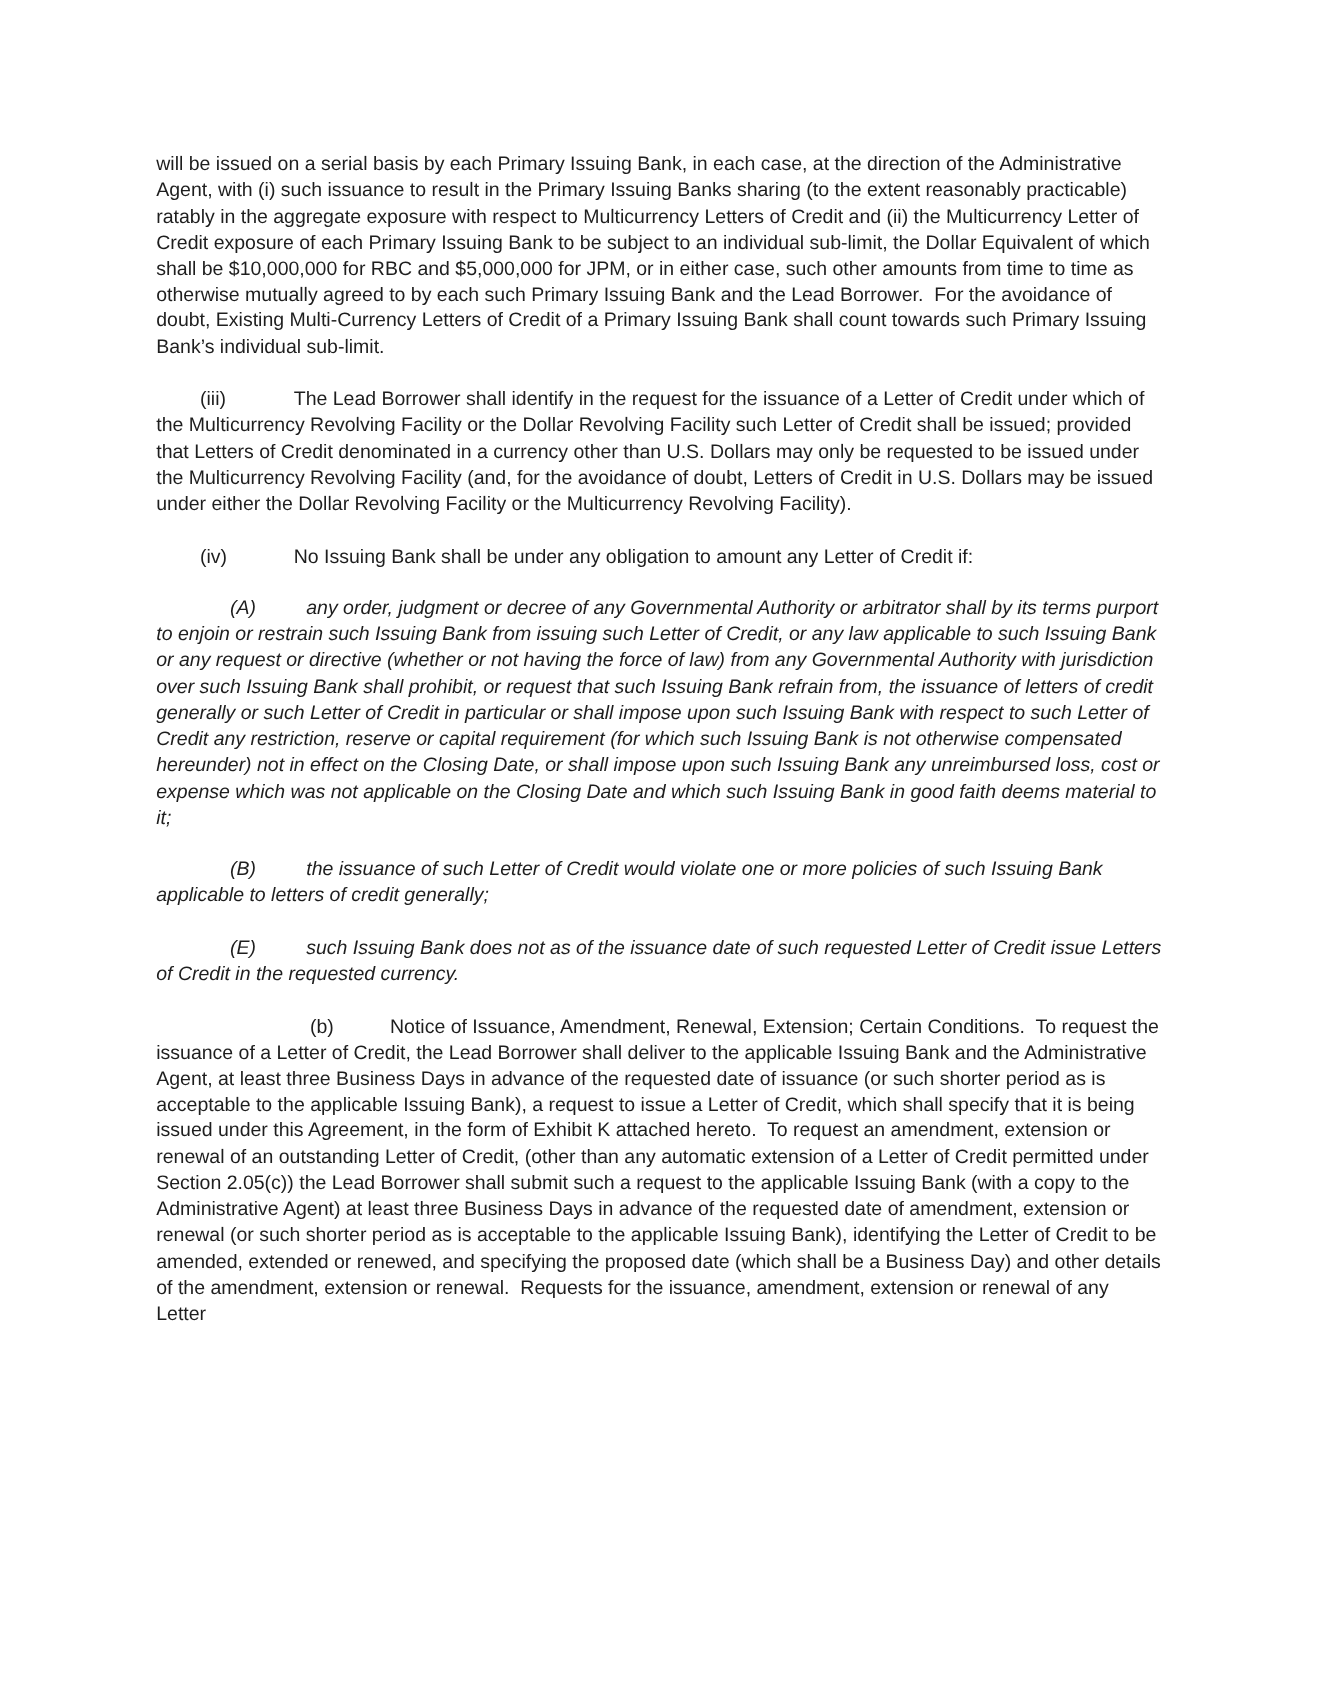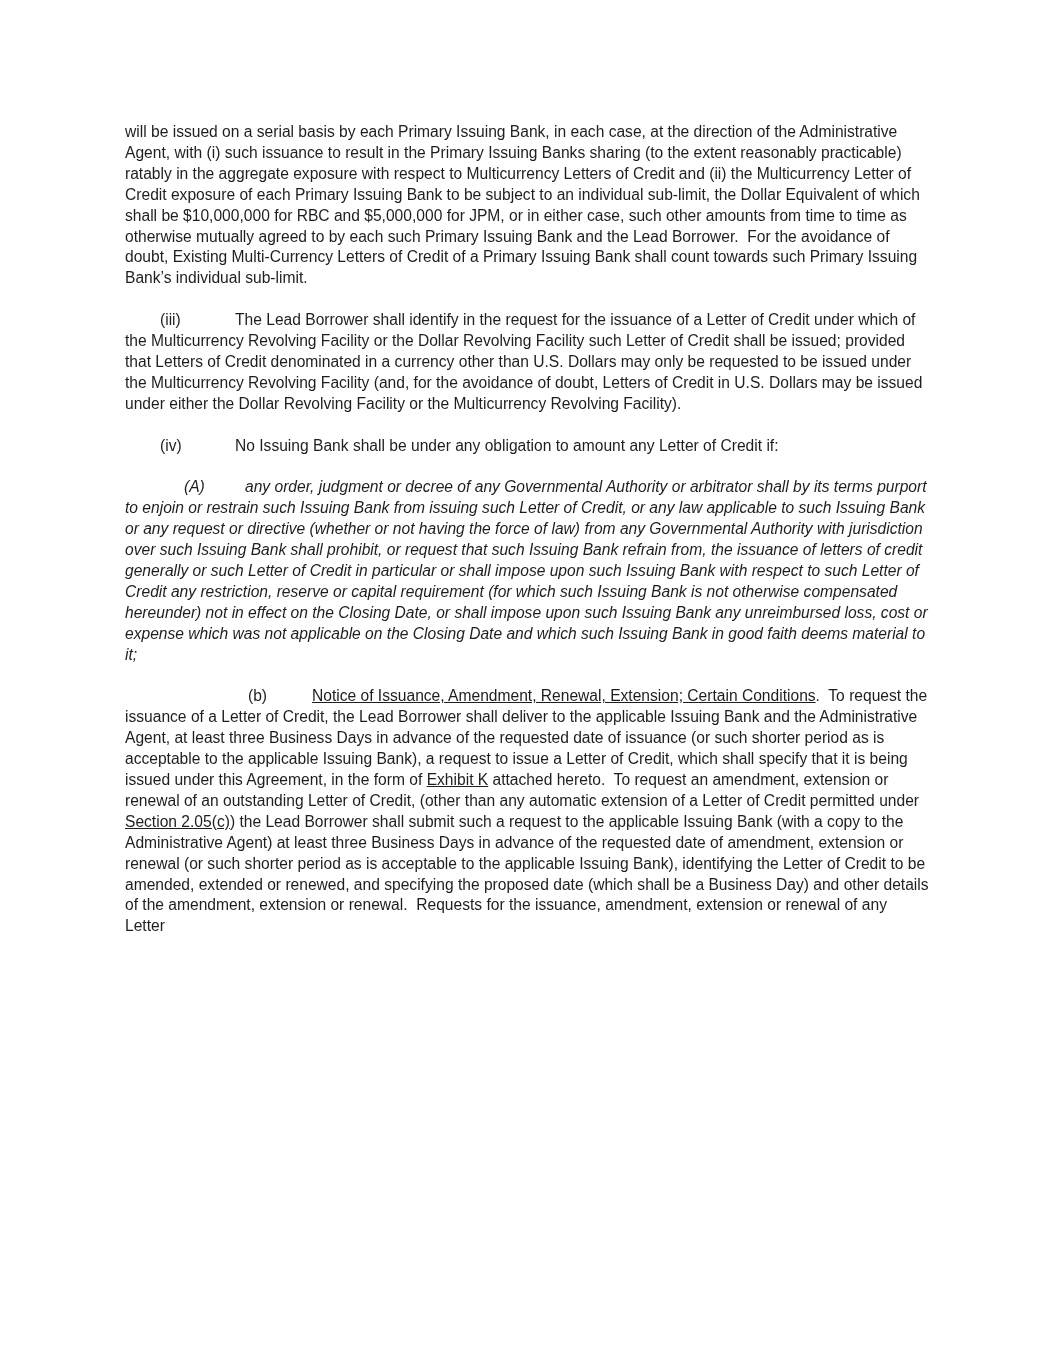--- a/index.html
+++ b/index.html
@@ -29,34 +29,36 @@
   .ind2 { margin-left: 187px; font-style: italic; }   
   
   .fi-roman  { text-indent: 35px; }   
   .fi-letter { text-indent: 59px; }   
   .fi-b      { text-indent: 123px; }  
   
   .marker { display: inline-block; text-indent: 0; }
   .marker.roman  { width: 75px; }  
   .marker.letter { width: 61px; }  
   .marker.bm     { width: 64px; }  
-  .u { text-decoration: underline; }
+  .u { }
 </style>
 </head>
 <body>
 
 <div class="page">
 
   <p class="para ind1">will be issued on a serial basis by each Primary Issuing Bank, in each case, at the direction of the Administrative Agent, with (i) such issuance to result in the Primary Issuing Banks sharing (to the extent reasonably practicable) ratably in the aggregate exposure with respect to Multicurrency Letters of Credit and (ii) the Multicurrency Letter of Credit exposure of each Primary Issuing Bank to be subject to an individual sub-limit, the Dollar Equivalent of which shall be $10,000,000 for RBC and $5,000,000 for JPM, or in either case, such other amounts from time to time as otherwise mutually agreed to by each such Primary Issuing Bank and the Lead Borrower.  For the avoidance of doubt, Existing Multi-Currency Letters of Credit of a Primary Issuing Bank shall count towards such Primary Issuing Bank’s individual sub-limit.</p>
 
   <p class="para ind1 fi-roman"><span class="marker roman">(iii)</span><span>The Lead Borrower shall identify in the request for the issuance of a Letter of Credit under which of the Multicurrency Revolving Facility or the Dollar Revolving Facility such Letter of Credit shall be issued; provided that Letters of Credit denominated in a currency other than U.S. Dollars may only be requested to be issued under the Multicurrency Revolving Facility (and, for the avoidance of doubt, Letters of Credit in U.S. Dollars may be issued under either the Dollar Revolving Facility or the Multicurrency Revolving Facility).</span></p>
 
   <p class="para ind1 fi-roman"><span class="marker roman">(iv)</span><span>No Issuing Bank shall be under any obligation to amount any Letter of Credit if:</span></p>
 
   <p class="para ind2 fi-letter"><span class="marker letter">(A)</span><span>any order, judgment or decree of any Governmental Authority or arbitrator shall by its terms purport to enjoin or restrain such Issuing Bank from issuing such Letter of Credit, or any law applicable to such Issuing Bank or any request or directive (whether or not having the force of law) from any Governmental Authority with jurisdiction over such Issuing Bank shall prohibit, or request that such Issuing Bank refrain from, the issuance of letters of credit generally or such Letter of Credit in particular or shall impose upon such Issuing Bank with respect to such Letter of Credit any restriction, reserve or capital requirement (for which such Issuing Bank is not otherwise compensated hereunder) not in effect on the Closing Date, or shall impose upon such Issuing Bank any unreimbursed loss, cost or expense which was not applicable on the Closing Date and which such Issuing Bank in good faith deems material to it;</span></p>
 
+  <p class="para ind2 fi-letter"><span class="marker letter">(B)</span><span>the issuance of such Letter of Credit would violate one or more policies of such Issuing Bank applicable to letters of credit generally;</span></p>
 
 
 
+  <p class="para ind2 fi-letter"><span class="marker letter">(E)</span><span>such Issuing Bank does not as of the issuance date of such requested Letter of Credit issue Letters of Credit in the requested currency.</span></p>
 
   <p class="para fi-b"><span class="marker bm">(b)</span><span class="u">Notice of Issuance, Amendment, Renewal, Extension; Certain Conditions</span><span>.  To request the issuance of a Letter of Credit, the Lead Borrower shall deliver to the applicable Issuing Bank and the Administrative Agent, at least three Business Days in advance of the requested date of issuance (or such shorter period as is acceptable to the applicable Issuing Bank), a request to issue a Letter of Credit, which shall specify that it is being issued under this Agreement, in the form of </span><span class="u">Exhibit K</span><span> attached hereto.  To request an amendment, extension or renewal of an outstanding Letter of Credit, (other than any automatic extension of a Letter of Credit permitted under </span><span class="u">Section 2.05(c)</span><span>) the Lead Borrower shall submit such a request to the applicable Issuing Bank (with a copy to the Administrative Agent) at least three Business Days in advance of the requested date of amendment, extension or renewal (or such shorter period as is acceptable to the applicable Issuing Bank), identifying the Letter of Credit to be amended, extended or renewed, and specifying the proposed date (which shall be a Business Day) and other details of the amendment, extension or renewal.  Requests for the issuance, amendment, extension or renewal of any Letter</span></p>
 
 </div>
 
 </body></html>

